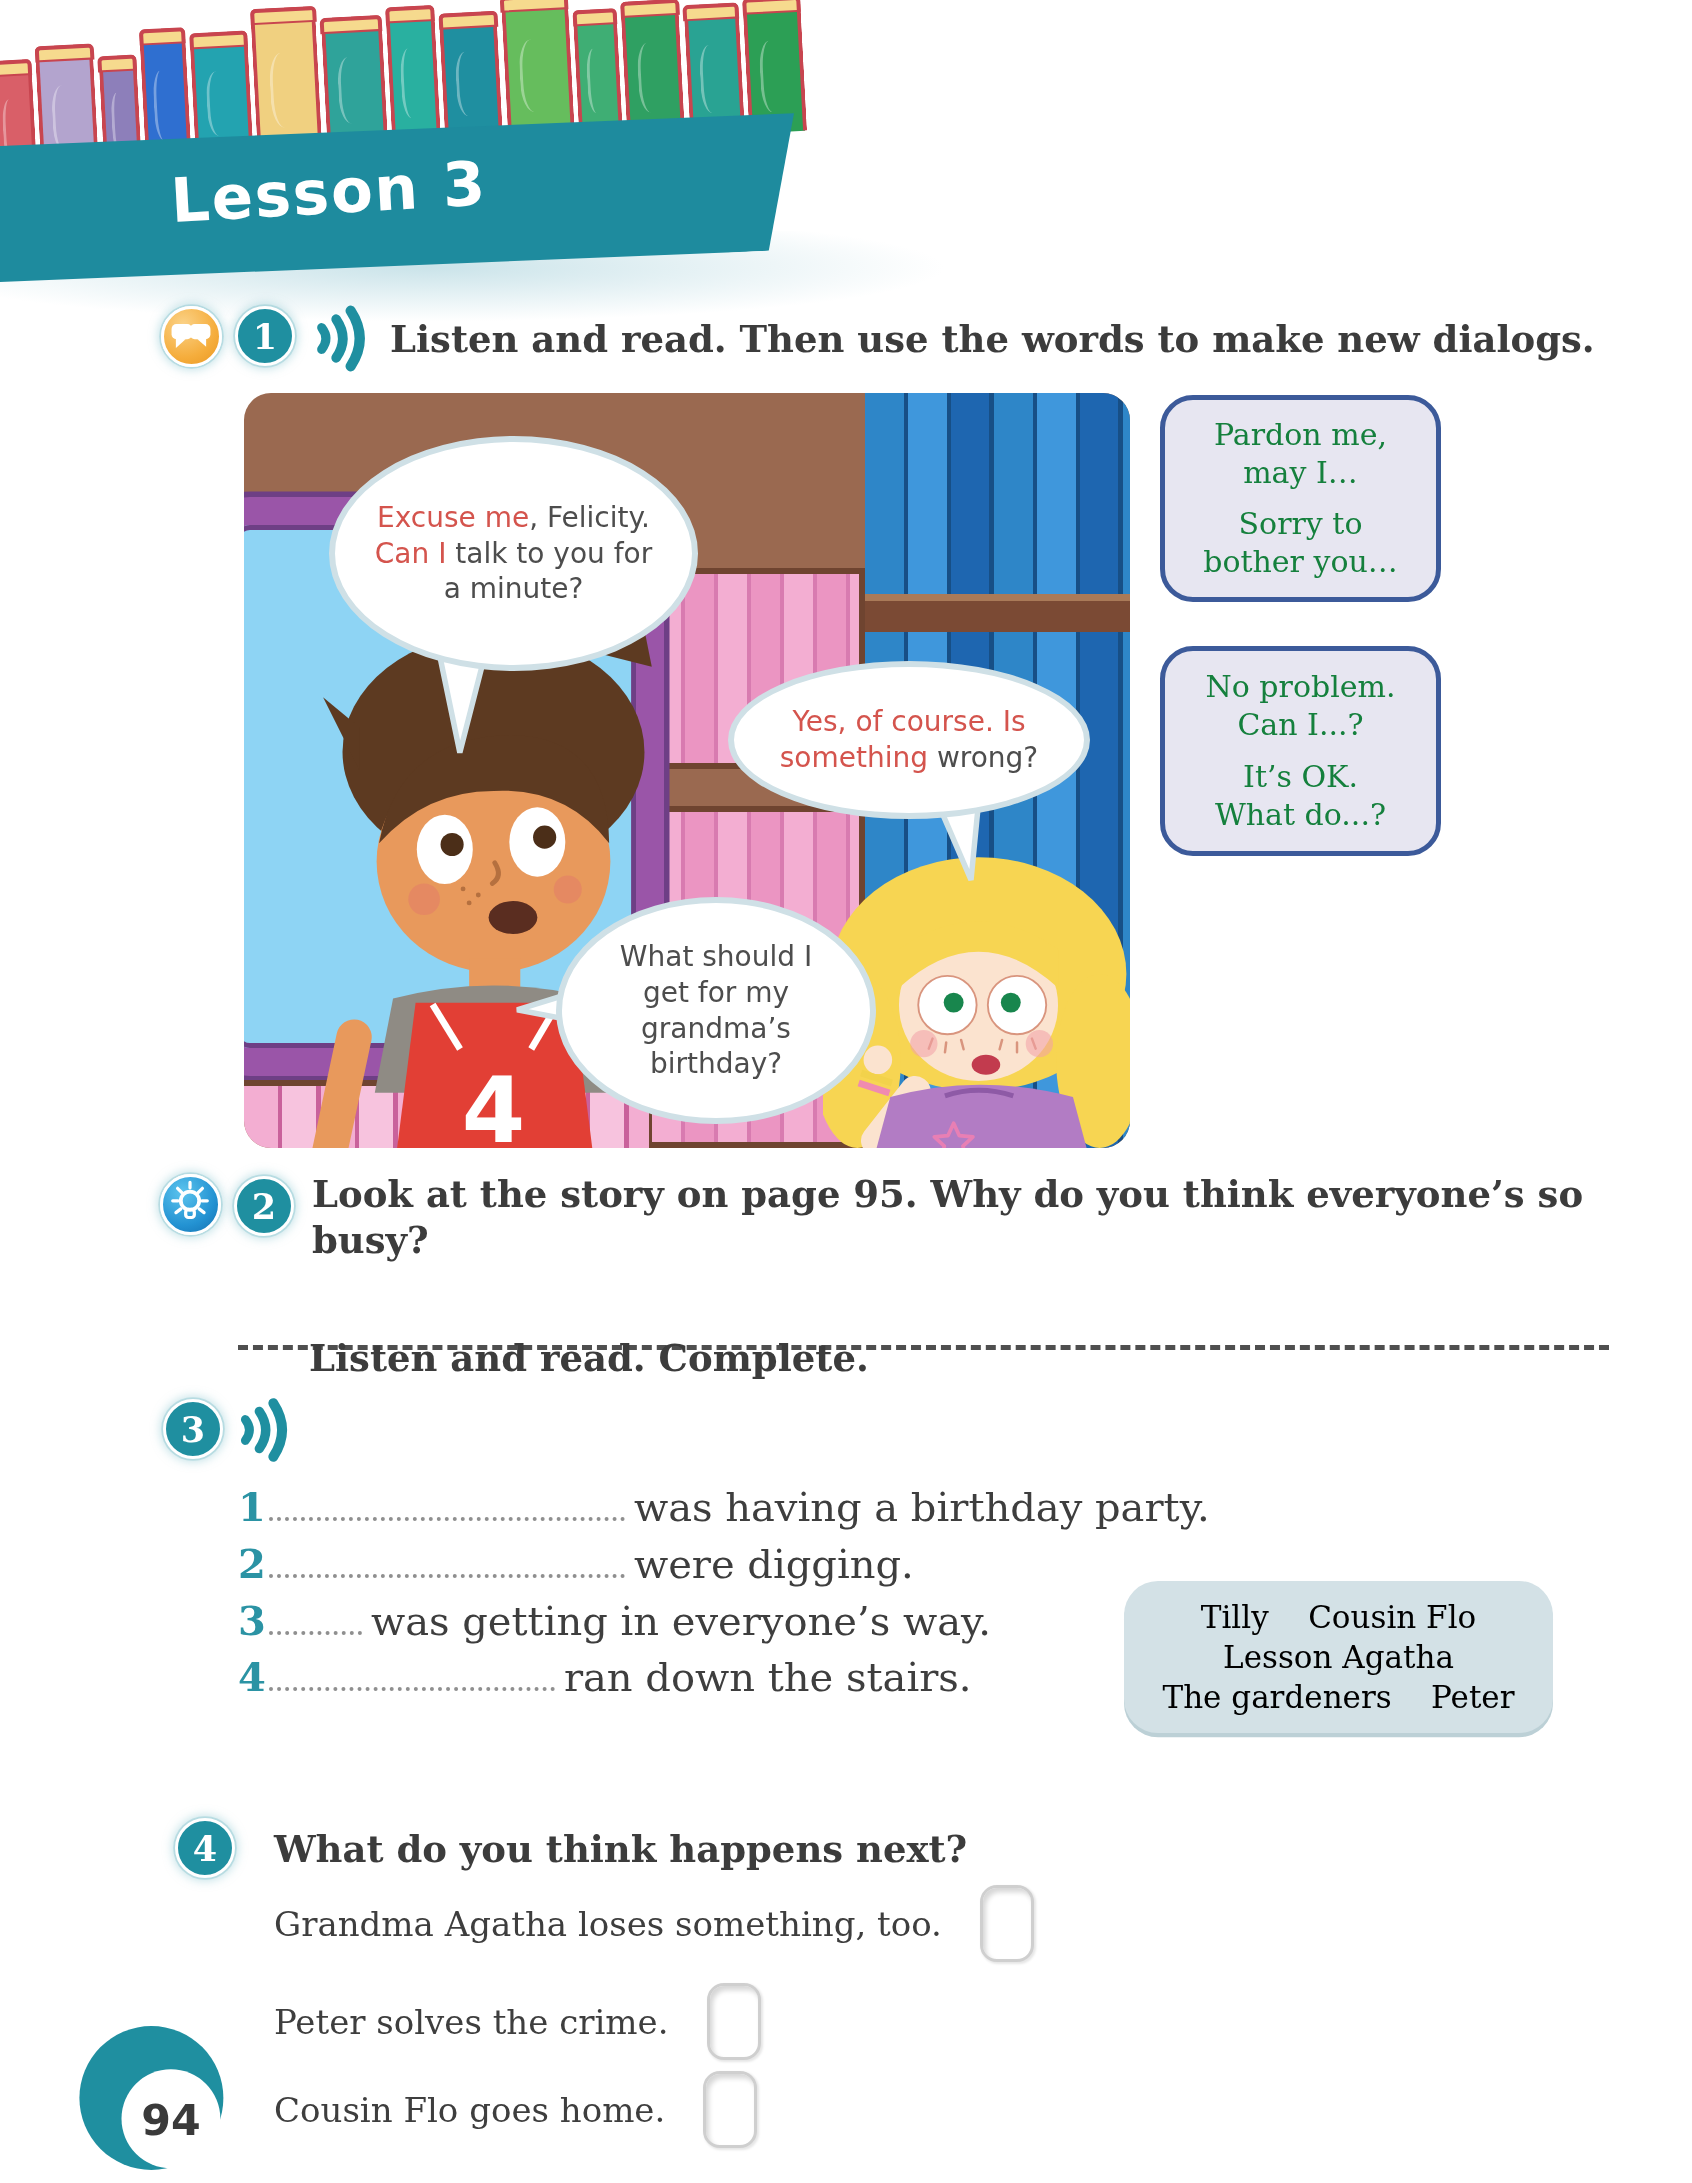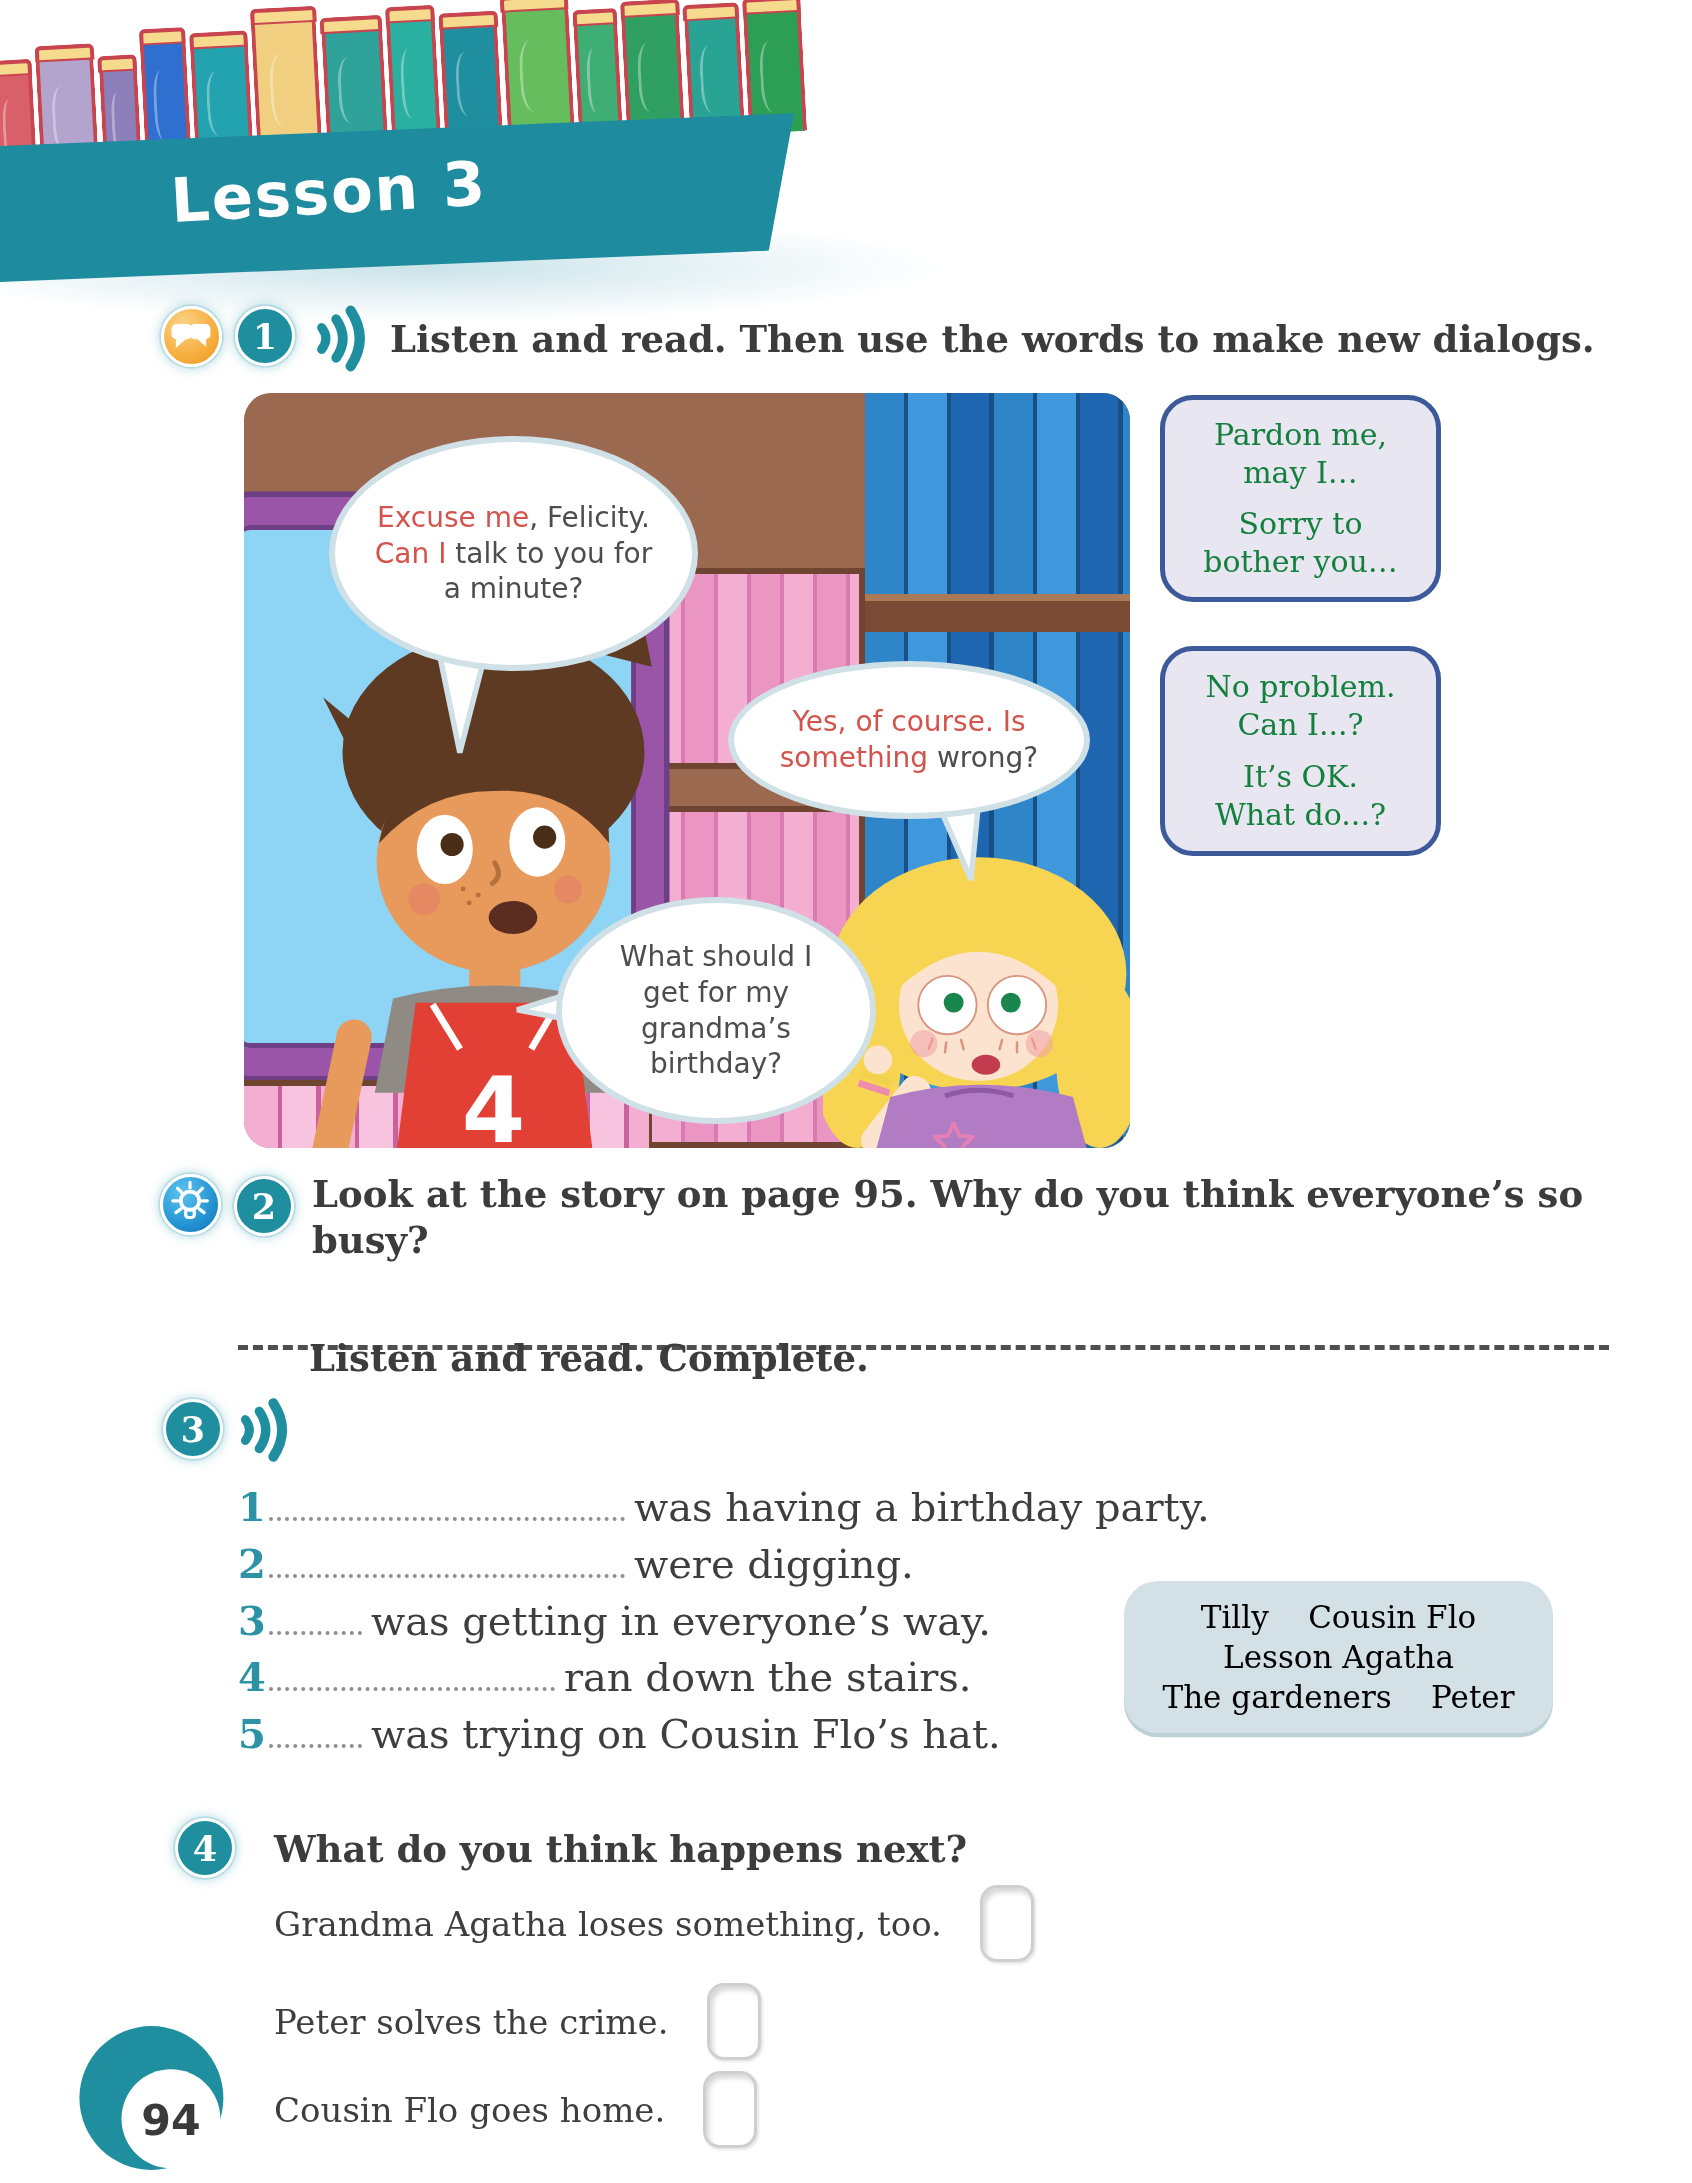--- a/index.html
+++ b/index.html
@@ -358,23 +358,20 @@
   </div>
   <div class="item-row" style="top:1540px;">
     <span class="item-num">2</span><span class="blank" style="width:356px;"></span><span>were digging.</span>
   </div>
   <div class="item-row" style="top:1597px;">
     <span class="item-num">3</span><span class="blank" style="width:93px;"></span><span>was getting in everyone’s way.</span>
   </div>
   <div class="item-row" style="top:1653px;">
     <span class="item-num">4</span><span class="blank" style="width:286px;"></span><span>ran down the stairs.</span>
   </div>
-  <div class="item-row" style="top:1710px;">
-    <span class="item-num">5</span><span class="blank" style="width:93px;"></span><span>was trying on Cousin Flo’s hat.</span>
-  </div>
 
   <div class="wordbox">
     <div>Tilly    Cousin Flo</div>
     <div>Lesson Agatha</div>
     <div>The gardeners    Peter</div>
   </div>
 
   <div class="num-circle" style="left:175px; top:1818px;">
     <span>4</span>
   </div>

